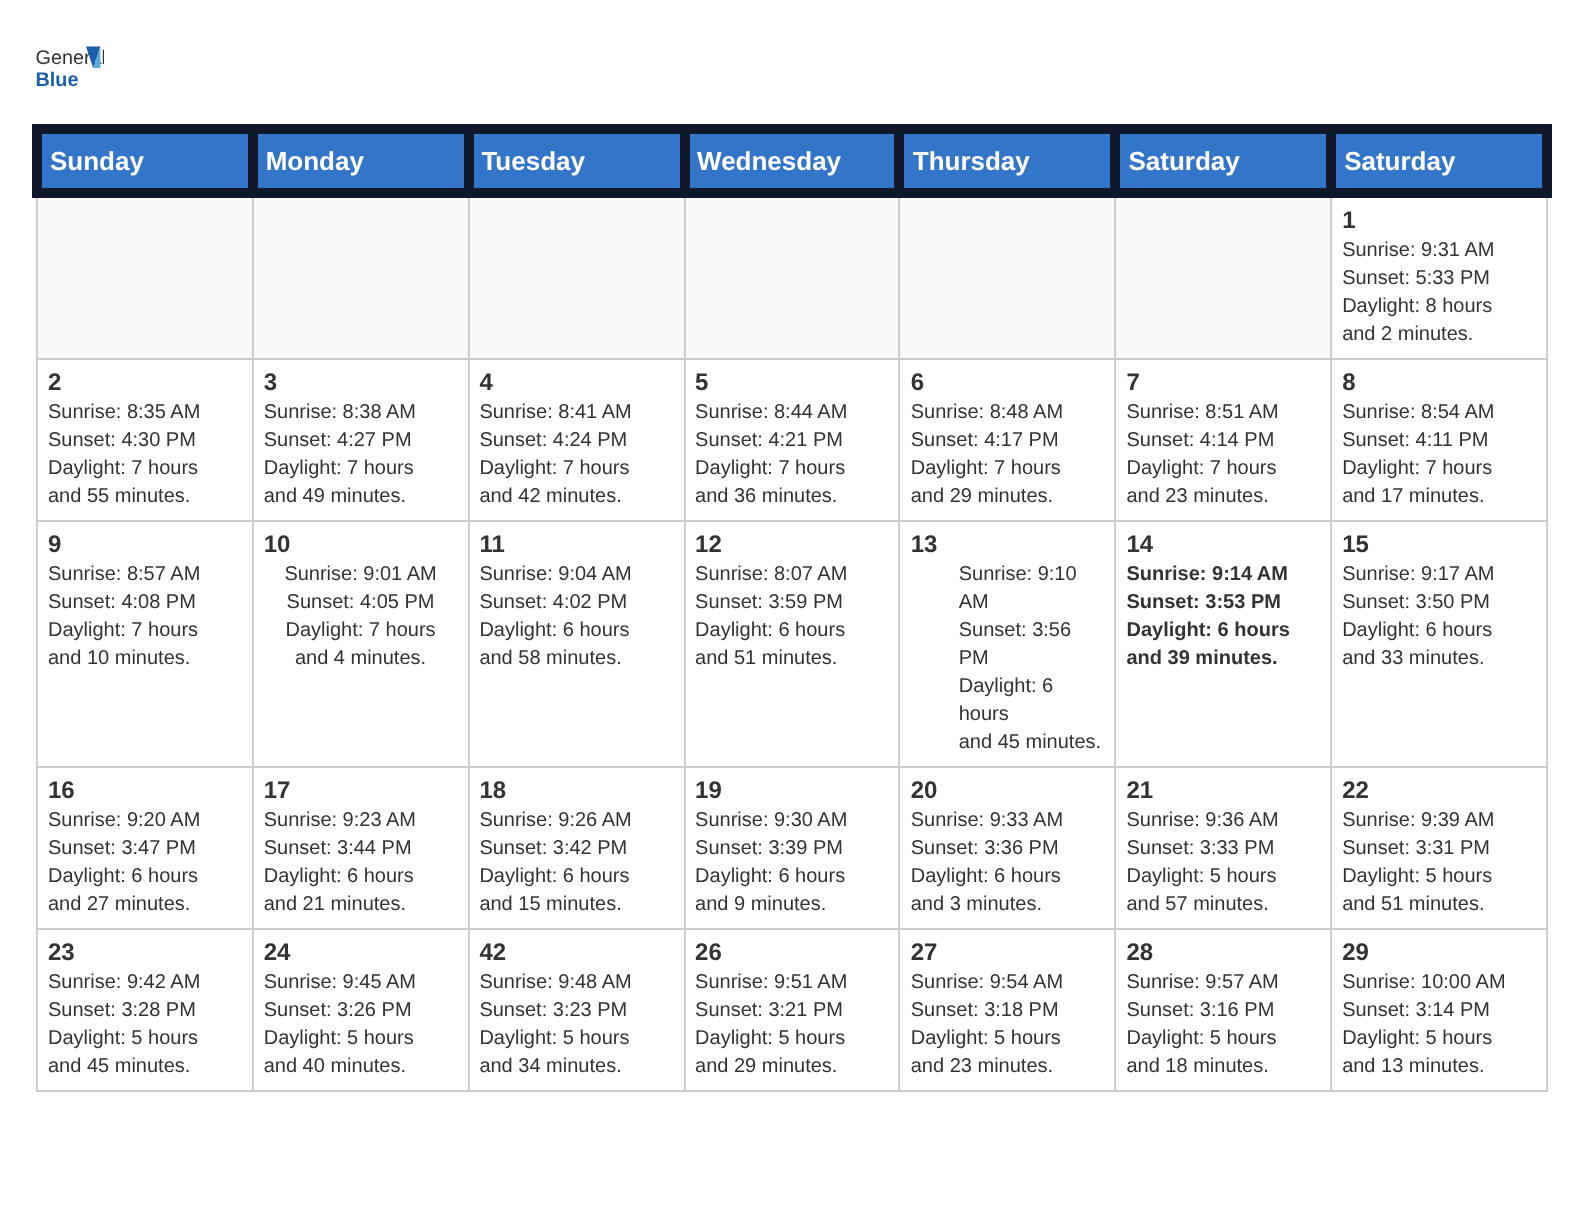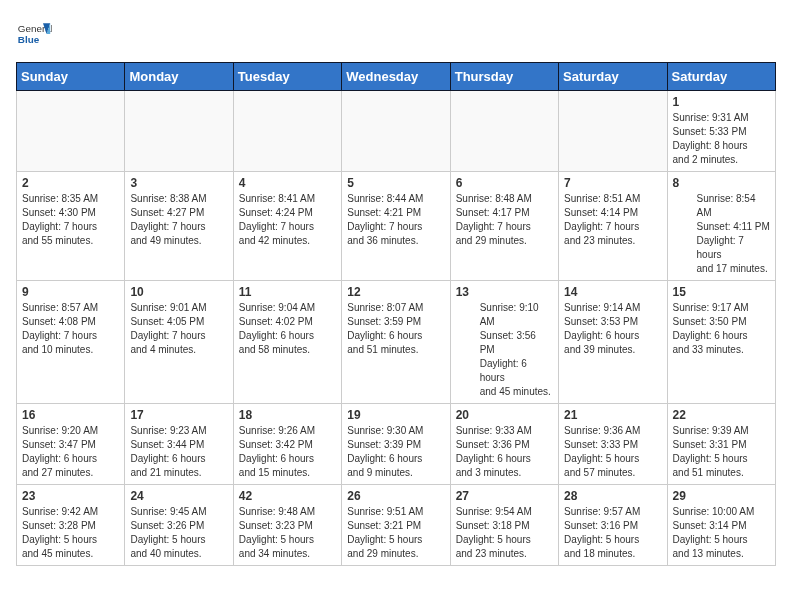--- a/index.html
+++ b/index.html
@@ -41,21 +41,21 @@
       width: 100%;
       border-collapse: collapse;
       border: 1px solid #ccc;
     }
     .calendar thead tr th {
       background-color: #3375c8;
       color: #fff;
       font-size: 13px;
       font-weight: bold;
       padding: 6px 4px;
-      border: 1px solid #0f172a;
+      border: 5px solid #0f172a;
       text-align: left;
     }
     .calendar tbody tr td {
       border: 1px solid #ccc;
       vertical-align: top;
       padding: 4px 5px;
       width: calc(100% / 7);
       min-height: 80px;
       height: 80px;
       font-size: 10.5px;
@@ -165,37 +165,37 @@
         </td>
         <td>
           <span class="day-number">7</span>
           <div class="day-info" style="white-space: pre-line;">Sunrise: 8:51 AM
 Sunset: 4:14 PM
 Daylight: 7 hours
 and 23 minutes.</div>
         </td>
         <td>
           <span class="day-number">8</span>
-          <div class="day-info" style="white-space: pre-line; margin-left: 24px;">Sunrise: 8:54 AM
+          <div class="day-info" style="white-space: pre-line;">Sunrise: 8:54 AM
 Sunset: 4:11 PM
 Daylight: 7 hours
 and 17 minutes.</div>
         </td>
       </tr>
       <tr>
         <td>
           <span class="day-number">9</span>
           <div class="day-info" style="white-space: pre-line;">Sunrise: 8:57 AM
 Sunset: 4:08 PM
 Daylight: 7 hours
 and 10 minutes.</div>
         </td>
         <td>
           <span class="day-number">10</span>
-          <div class="day-info" style="white-space: pre-line;">Sunrise: 9:01 AM
+          <div class="day-info" style="white-space: pre-line; text-align: center;">Sunrise: 9:01 AM
 Sunset: 4:05 PM
 Daylight: 7 hours
 and 4 minutes.</div>
         </td>
         <td>
           <span class="day-number">11</span>
           <div class="day-info" style="white-space: pre-line;">Sunrise: 9:04 AM
 Sunset: 4:02 PM
 Daylight: 6 hours
 and 58 minutes.</div>
@@ -209,21 +209,21 @@
         </td>
         <td>
           <span class="day-number">13</span>
           <div class="day-info" style="white-space: pre-line; margin-left: 24px;">Sunrise: 9:10 AM
 Sunset: 3:56 PM
 Daylight: 6 hours
 and 45 minutes.</div>
         </td>
         <td>
           <span class="day-number">14</span>
-          <div class="day-info" style="white-space: pre-line;">Sunrise: 9:14 AM
+          <div class="day-info" style="white-space: pre-line; font-weight: bold;">Sunrise: 9:14 AM
 Sunset: 3:53 PM
 Daylight: 6 hours
 and 39 minutes.</div>
         </td>
         <td>
           <span class="day-number">15</span>
           <div class="day-info" style="white-space: pre-line;">Sunrise: 9:17 AM
 Sunset: 3:50 PM
 Daylight: 6 hours
 and 33 minutes.</div>

